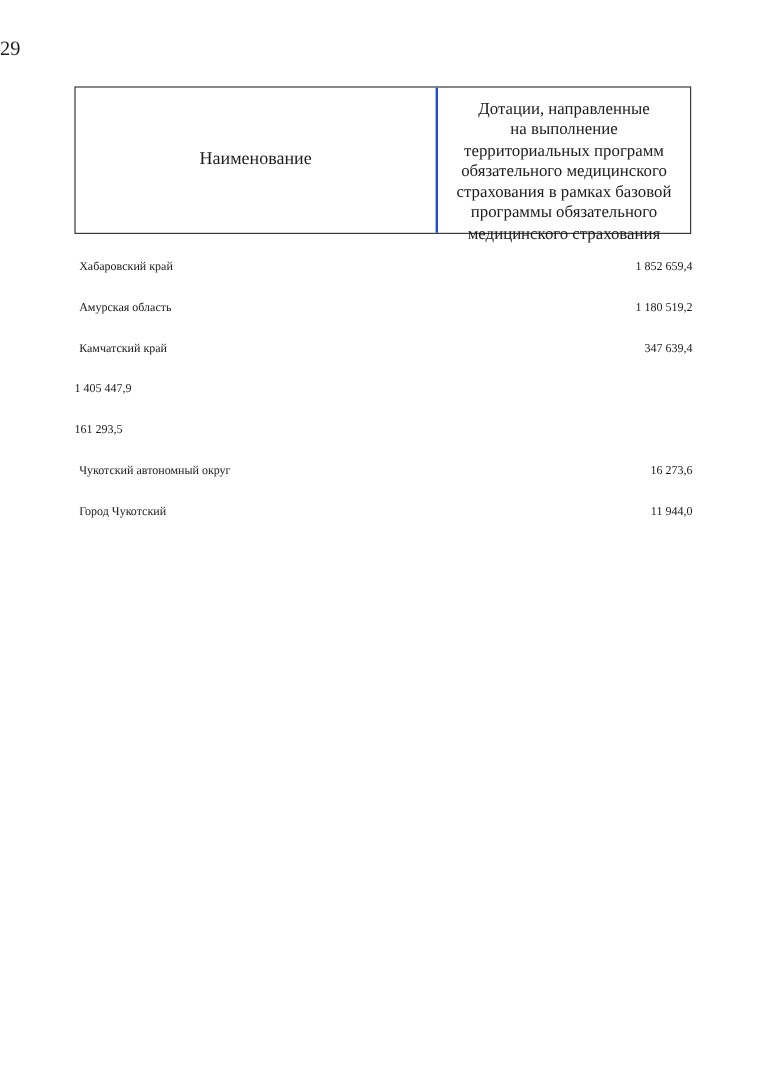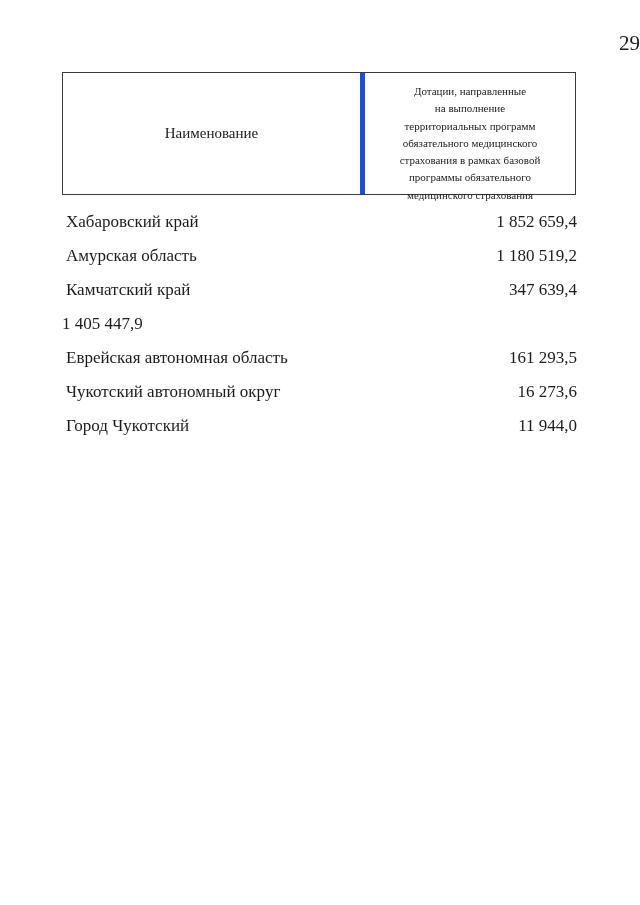--- a/index.html
+++ b/index.html
@@ -13,67 +13,67 @@
     position: relative;
     font-family: "Liberation Serif", serif;
     color: #1b1b1b;
     overflow: hidden;
   }
   .page-number {
     position: absolute;
     top: 31px;
     left: 0;
     width: 100%;
-    text-align: right;
-    font-size: 21px;
+    text-align: left;
+    font-size: 17px;
     color: #1b1b1b;
   }
   .table-header {
     position: absolute;
     left: 62px;
     top: 72px;
     width: 514px;
     height: 123px;
     border: 1px solid #3a3a3a;
     box-sizing: border-box;
     display: flex;
   }
   .th-col1 {
     width: 302px;
     box-sizing: border-box;
-    border-right: 5px solid #1d4ed8;
+    border-right: 2px solid #1d4ed8;
     display: flex;
     align-items: center;
     justify-content: center;
     font-size: 15px;
   }
   .th-col2 {
     flex: 1;
     display: flex;
     align-items: center;
     justify-content: center;
     text-align: center;
-    font-size: 11px;
+    font-size: 14px;
     line-height: 17.3px;
     white-space: pre-line;
     padding: 1px 2px;
     margin-top: 20px;
   }
   .rows {
     position: absolute;
     left: 62px;
     top: 205px;
     width: 515px;
   }
   .row {
     height: 34px;
     display: flex;
     justify-content: space-between;
     align-items: center;
-    font-size: 17px;
+    font-size: 10px;
   }
   .row .name {
     padding-left: 4px;
     white-space: nowrap;
   }
   .row .value {
     text-align: right;
     white-space: nowrap;
   }
 </style>
@@ -103,21 +103,20 @@
     <span class="value">1 180 519,2</span>
   </div>
   <div class="row">
     <span class="name">Камчатский край</span>
     <span class="value">347 639,4</span>
   </div>
   <div class="row">
     <span class="value">1 405 447,9</span>
   </div>
   <div class="row">
-    <span class="name">Еврейская автономная область</span>
     <span class="value">161 293,5</span>
   </div>
   <div class="row">
     <span class="name">Чукотский автономный округ</span>
     <span class="value">16 273,6</span>
   </div>
   <div class="row">
     <span class="name">Город Чукотский</span>
     <span class="value">11 944,0</span>
   </div>

